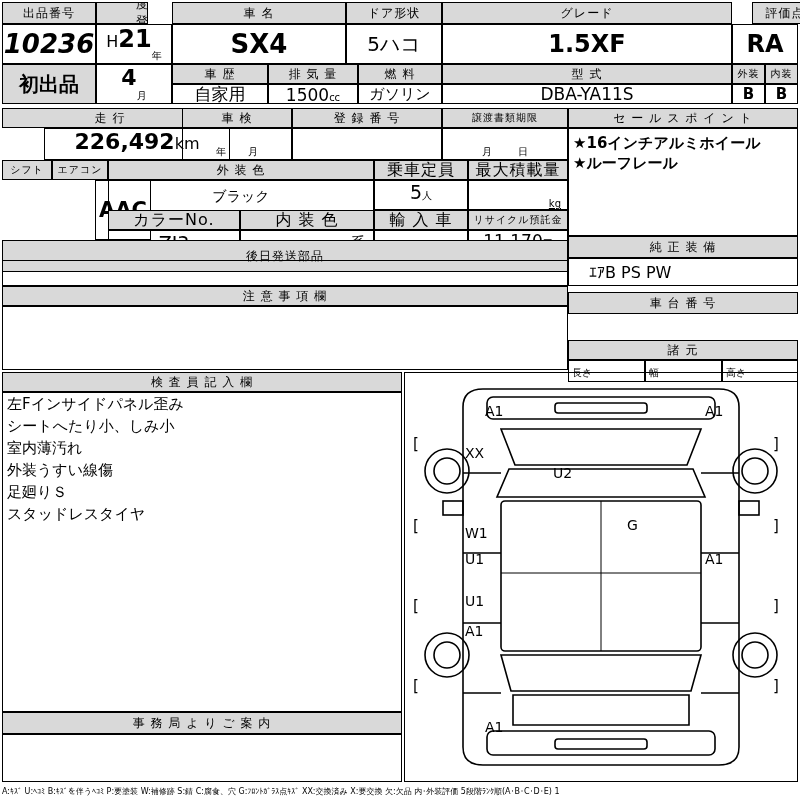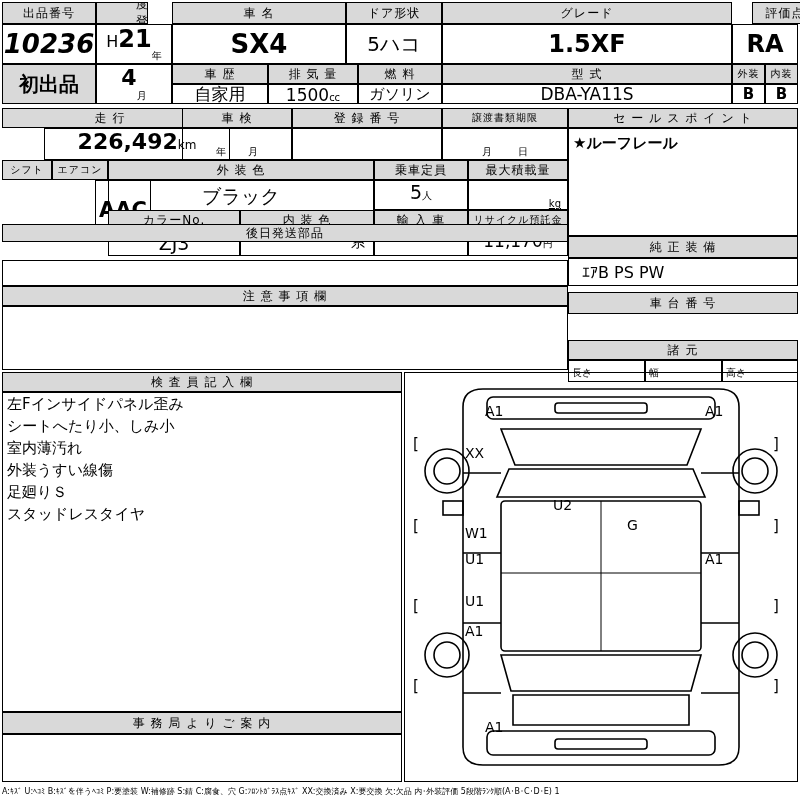--- a/index.html
+++ b/index.html
@@ -1,24 +1,24 @@
 <!DOCTYPE html>
 <html><head>
 <meta charset="utf-8">
 <style>
   html,body{margin:0;padding:0;background:#fff;}
   body{width:800px;height:800px;font-family:"DejaVu Sans","Liberation Sans",sans-serif;color:#000;}
   .sheet{position:relative;width:800px;height:800px;}
   .cell{position:absolute;box-sizing:border-box;border:1px solid #000;overflow:hidden;}
   .hdr{background:#d9d9d9;text-align:center;display:flex;align-items:center;justify-content:center;font-size:12px;letter-spacing:1px;}
   .val{display:flex;align-items:center;justify-content:center;}
-  .left{justify-content:flex-start;padding-left:13px;}
+  .left{justify-content:flex-start;padding-left:20px;}
   .big{font-size:26px;font-weight:bold;}
   .med{font-size:20px;font-weight:bold;}
-  .sm{font-size:12px;}
+  .sm{font-size:16px;}
   .xs{font-size:10px;}
   .seal{font-size:15px;font-weight:bold;line-height:20px;padding-left:4px;}
   .insp{font-size:15px;line-height:22px;padding-left:4px;}
   .foot{position:absolute;left:2px;top:786px;width:796px;font-size:8px;white-space:nowrap;}
   svg{display:block;}
 </style>
 </head>
 <body>
 
 <div class="sheet">
@@ -101,21 +101,21 @@
       <span class="xs">月</span>
       <span class="xs">日</span>
     </div>
   </div>
 
   <div class="cell hdr xs" style="left:2px;top:160px;width:50px;height:20px;">シフト</div>
   <div class="cell hdr xs" style="left:52px;top:160px;width:56px;height:20px;">エアコン</div>
   <div class="cell val" style="left:52px;top:180px;width:56px;height:60px;font-size:21px;font-weight:bold;margin-left:43px;">AAC</div>
 
   <div class="cell hdr" style="left:108px;top:160px;width:266px;height:20px;">外 装 色</div>
-  <div class="cell val" style="left:108px;top:180px;width:266px;height:34px;font-size:19px;">ブラック</div>
+  <div class="cell val" style="left:108px;top:180px;width:266px;height:34px;font-size:14px;">ブラック</div>
 
   <div class="cell hdr sm" style="left:108px;top:210px;width:132px;height:20px;">カラーNo.</div>
   <div class="cell hdr sm" style="left:240px;top:210px;width:134px;height:20px;">内 装 色</div>
   <div class="cell val" style="left:108px;top:230px;width:132px;height:26px;font-size:19px;">ZJ3</div>
   <div class="cell val" style="left:240px;top:230px;width:134px;height:26px;font-size:14px;justify-content:flex-end;padding-right:8px;">系</div>
 
   <div class="cell hdr sm" style="left:374px;top:160px;width:94px;height:20px;">乗車定員</div>
   <div class="cell hdr sm" style="left:468px;top:160px;width:100px;height:20px;">最大積載量</div>
   <div class="cell" style="left:374px;top:180px;width:94px;height:30px;">
     <div style="display:flex;align-items:baseline;justify-content:center;height:100%;">
@@ -133,40 +133,41 @@
   <div class="cell hdr sm" style="left:374px;top:210px;width:94px;height:20px;">輸 入 車</div>
   <div class="cell hdr xs" style="left:468px;top:210px;width:100px;height:20px;">リサイクル預託金</div>
   <div class="cell val" style="left:374px;top:230px;width:94px;height:26px;font-size:15px;"></div>
   <div class="cell" style="left:468px;top:230px;width:100px;height:26px;">
     <div style="display:flex;align-items:baseline;justify-content:center;height:100%;">
       <span style="font-size:17px;">11,170</span>
       <span class="xs">円</span>
     </div>
   </div>
 
-  <div class="cell hdr" style="left:2px;top:224px;width:566px;height:18px;">後日発送部品</div>
+  <div class="cell hdr" style="left:2px;top:240px;width:566px;height:32px;">後日発送部品</div>
   <div class="cell" style="left:2px;top:260px;width:566px;height:26px;"></div>
 
   <div class="cell hdr" style="left:2px;top:286px;width:566px;height:20px;">注 意 事 項 欄</div>
   <div class="cell" style="left:2px;top:306px;width:566px;height:64px;"></div>
 
   <div class="cell hdr" style="left:2px;top:372px;width:400px;height:20px;">検 査 員 記 入 欄</div>
   <div class="cell" style="left:2px;top:392px;width:400px;height:320px;">
     <div class="insp">左Fインサイドパネル歪み</div>
     <div class="insp">シートへたり小、しみ小</div>
     <div class="insp">室内薄汚れ</div>
     <div class="insp">外装うすい線傷</div>
     <div class="insp">足廻りＳ</div>
     <div class="insp">スタッドレスタイヤ</div>
   </div>
   <div class="cell hdr" style="left:2px;top:712px;width:400px;height:22px;">事 務 局 よ り ご 案 内</div>
   <div class="cell" style="left:2px;top:734px;width:400px;height:48px;"></div>
 
   <div class="cell hdr" style="left:568px;top:108px;width:230px;height:20px;">セ ー ル ス ポ イ ン ト</div>
   <div class="cell" style="left:568px;top:128px;width:230px;height:108px;padding-top:4px;">
+    <div class="seal">★16インチアルミホイール</div>
     <div class="seal">★ルーフレール</div>
   </div>
 
   <div class="cell hdr" style="left:568px;top:236px;width:230px;height:22px;">純 正 装 備</div>
   <div class="cell val left" style="left:568px;top:258px;width:230px;height:28px;font-size:16px;">ｴｱB PS PW</div>
 
   <div class="cell" style="left:568px;top:286px;width:230px;height:8px;border:none;"></div>
 
   <div class="cell hdr" style="left:568px;top:292px;width:230px;height:22px;">車 台 番 号</div>
 
@@ -222,21 +223,21 @@
         <rect x="150" y="30" width="92" height="10" rx="3"></rect>
         <rect x="150" y="366" width="92" height="10" rx="3"></rect>
       </g>
     </svg>
     <div>
       <span style="position:absolute;left:80px;top:30px;font-size:14px;">A1</span>
       <span style="position:absolute;left:300px;top:30px;font-size:14px;">A1</span>
       <span style="position:absolute;left:8px;top:62px;font-size:15px;">[</span>
       <span style="position:absolute;left:368px;top:62px;font-size:15px;">]</span>
       <span style="position:absolute;left:60px;top:72px;font-size:14px;">XX</span>
-      <span style="position:absolute;left:148px;top:92px;font-size:14px;margin-top:32px;">U2</span>
+      <span style="position:absolute;left:148px;top:92px;font-size:14px;">U2</span>
       <span style="position:absolute;left:8px;top:144px;font-size:15px;">[</span>
       <span style="position:absolute;left:368px;top:144px;font-size:15px;">]</span>
       <span style="position:absolute;left:60px;top:152px;font-size:14px;">W1</span>
       <span style="position:absolute;left:222px;top:144px;font-size:14px;">G</span>
       <span style="position:absolute;left:60px;top:178px;font-size:14px;">U1</span>
       <span style="position:absolute;left:300px;top:178px;font-size:14px;">A1</span>
       <span style="position:absolute;left:60px;top:220px;font-size:14px;">U1</span>
       <span style="position:absolute;left:8px;top:224px;font-size:15px;">[</span>
       <span style="position:absolute;left:368px;top:224px;font-size:15px;">]</span>
       <span style="position:absolute;left:60px;top:250px;font-size:14px;">A1</span>

